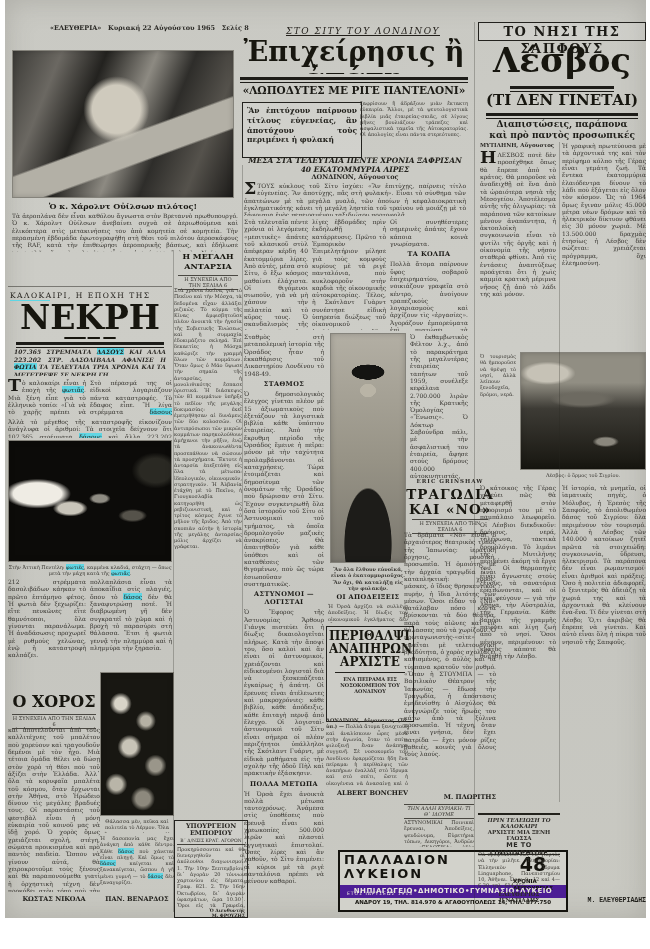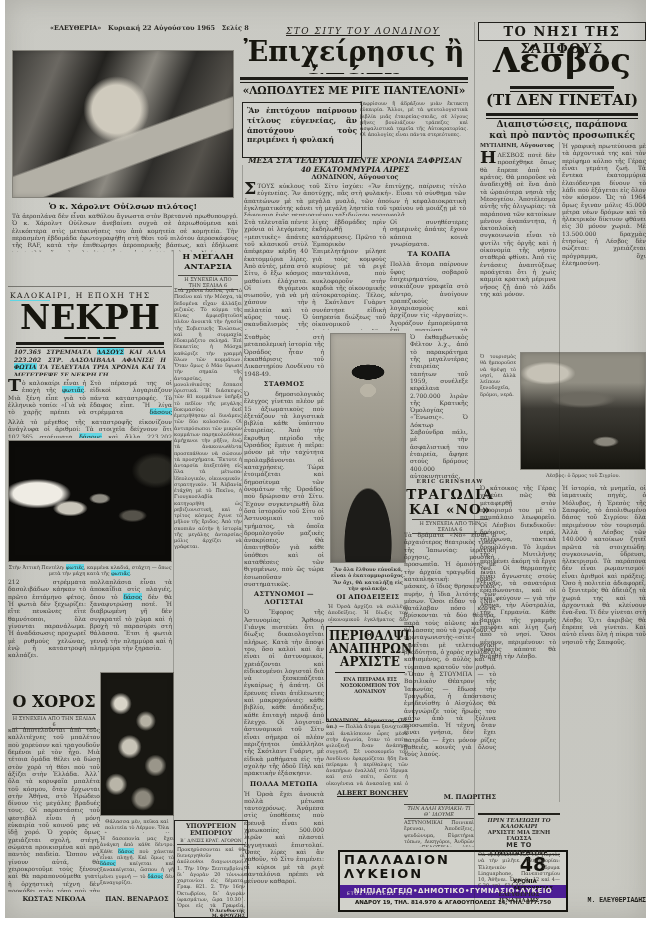--- a/index.html
+++ b/index.html
@@ -88,21 +88,21 @@
       <div>ΑΝΑΠΗΡΩΝ</div>
       <div>ΑΡΧΙΣΤΕ</div>
     </div>
     <div style="border-top:1px solid #23221e;margin:3px 6px;"></div>
     <div class="center bold" style="font-size:5px;line-height:1.2;">ΕΝΑ ΠΕΙΡΑΜΑ ΕΙΣ ΝΟΣΟΚΟΜΕΙΟΝ ΤΟΥ ΛΟΝΔΙΝΟΥ</div>
   </div>
   <div class="abs t5" style="left:326px;top:717px;width:82px;height:70px;">
     <span class="bold">ΛΟΝΔΙΝΟΝ, Αὔγουστος (Ἰδ. ὑπ.) —</span>
     <span>Πολλὰ ἄτομα ξενυχτοῦν καὶ ἀναλίσκουν ὧρες μέσα στὴν ἀγωνία, ὅταν τὸ σπίτι φιλοξενῇ ἕναν ἀνάπηρο συγγενῆ. Σὲ νοσοκομεῖο τοῦ Λονδίνου ἐφαρμόζεται ἤδη ἕνα πείραμα: ἡ περίθαλψις τῶν ἀναπήρων ἐναλλὰξ στὸ ἵδρυμα καὶ στὸ σπίτι, ὥστε ἡ οἰκογένεια νὰ ἀνασαίνῃ καὶ ὁ ἀσθενὴς νὰ μὴ χάνῃ τὴν θαλπωρήν.</span>
   </div>
-  <div class="abs sig" style="left:326px;top:789px;width:82px;height:8px;text-decoration:underline;">ALBERT BONCHEV</div>
+  <div class="abs sig" style="left:326px;top:789px;width:82px;height:8px;">ALBERT BONCHEV</div>
 
   <div class="abs center bold caps" style="left:408px;top:478px;width:84px;height:7px;font-size:5.5px;">ERIC GRINSHAW</div>
   <div class="abs headline" style="left:404px;top:487px;width:92px;height:30px;font-size:13.5px;line-height:1.12;letter-spacing:1px;">
     <div>ΤΡΑΓΩΔΙΑ</div>
     <div>ΚΑΙ «ΝΟ»</div>
   </div>
   <div class="abs note" style="left:412px;top:519px;width:76px;">Η ΣΥΝΕΧΕΙΑ ΑΠΟ ΤΗΝ ΣΕΛΙΔΑ 6</div>
   <div class="abs t" style="left:404px;top:531px;width:92px;height:260px;">Τὰ δράματα «Νὸ» εἶναι ὁ ἀρχαιότερος θεατρικὸς τύπος τῆς Ἰαπωνίας: ἱερατικὴ ὄρχησις, μουσική, προσωπεῖα. Ἡ ὁμοιότης μὲ τὴν ἀρχαία τραγῳδία εἶναι καταπληκτική: χορός, μάσκες, ὁ ἴδιος θρησκευτικὸς πυρήν, ἡ ἴδια λιτότης τῶν μέσων. Ὅσοι εἶδαν τὸ «Νὸ» κατάλαβαν πόσο κοντὰ βρίσκονται τὰ δύο θέατρα, παρὰ τοὺς αἰῶνες καὶ τὶς θάλασσες ποὺ τὰ χωρίζουν. Ὁ πρωταγωνιστὴς-«σίτε» κινεῖται μὲ τελετουργικὴ βραδύτητα, ὁ χορὸς σχολιάζει καθισμένος, ὁ αὐλὸς καὶ τὰ τύμπανα κρατοῦν τὸν ρυθμό. «Ὅταν ἡ ΣΤΟΥΜΠΑ — τὸ Βασιλικὸν Θέατρον τῆς Ἰαπωνίας — ἔδωσε τὴν Τραγῳδία, ἡ ἀπόστασις ἐμηδενίσθη: ὁ Αἰσχύλος θὰ ἀνεγνώριζε τοὺς ἥρωάς του κάτω ἀπὸ τὰ ξύλινα προσωπεῖα. Ἡ τέχνη, ὅταν εἶναι γνήσια, δὲν ἔχει πατρίδα — ἔχει μόνον ρίζες βαθειές, κοινὲς γιὰ ὅλους τοὺς λαούς.</div>
   <div class="abs sig" style="left:404px;top:793px;width:92px;height:8px;">Μ. ΠΛΩΡΙΤΗΣ</div>
   <div class="abs note italic" style="left:404px;top:804px;width:70px;">ΤΗΝ ΑΛΛΗ ΚΥΡΙΑΚΗ: ΤΙ Θ᾽ ΙΔΟΥΜΕ</div>

